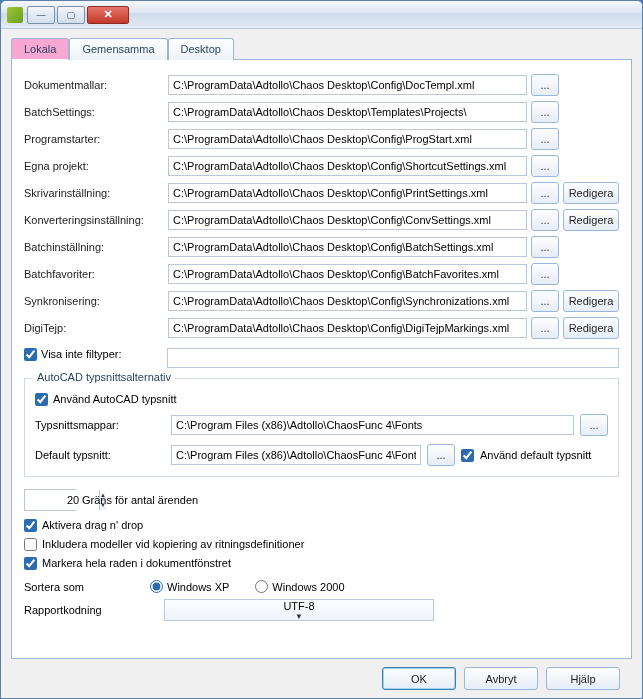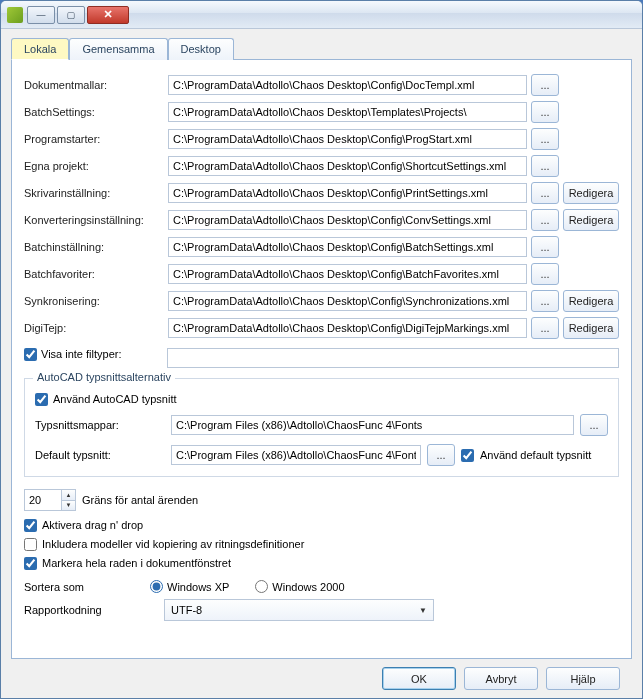--- a/index.html
+++ b/index.html
@@ -81,21 +81,21 @@
     border-bottom: none;
     background: linear-gradient(to bottom, #fdfefe, #eef3fa);
     border-radius: 3px 3px 0 0;
     margin-right: 0px;
     color: #2b4560;
     cursor: pointer;
     position: relative;
     top: 1px;
   }
   .tab.active {
-    background: #fef9c3;
+    background: #f9a8d4;
     border-bottom: 1px solid #fff;
     z-index: 3;
   }
   .tab-panel {
     flex: 1;
     background: #fff;
     border: 1px solid #9bb6d6;
     padding: 14px 12px 10px 12px;
     position: relative;
     z-index: 1;
@@ -189,20 +189,21 @@
     height: 22px;
     display: flex;
     border: 1px solid #b9c7d9;
   }
   .spinner input {
     border: none;
     width: 36px;
     padding: 0 4px;
     font-size: 11px;
     font-family: inherit;
+    margin-left: 38px;
   }
   .spinner .arrows {
     width: 14px;
     display: flex;
     flex-direction: column;
     border-left: 1px solid #b9c7d9;
   }
   .spinner .arrows div {
     flex: 1;
     display: flex;
@@ -236,23 +237,24 @@
     margin-top: 4px;
   }
   .combo-row .clbl { width: 130px; }
   .combo {
     width: 270px;
     height: 22px;
     border: 1px solid #b9c7d9;
     background: linear-gradient(to bottom, #fdfefe, #eef3fa);
     display: flex;
     align-items: center;
-    padding: 0 6px;
+    padding: 0 0;
     justify-content: space-between;
     cursor: pointer;
+    flex-direction: column;
   }
   .combo .arrow { font-size: 8px; color: #333; }
   .footer {
     display: flex;
     justify-content: flex-end;
     gap: 8px;
     padding: 8px 12px 0 0;
   }
   .dlg-btn {
     min-width: 74px;

